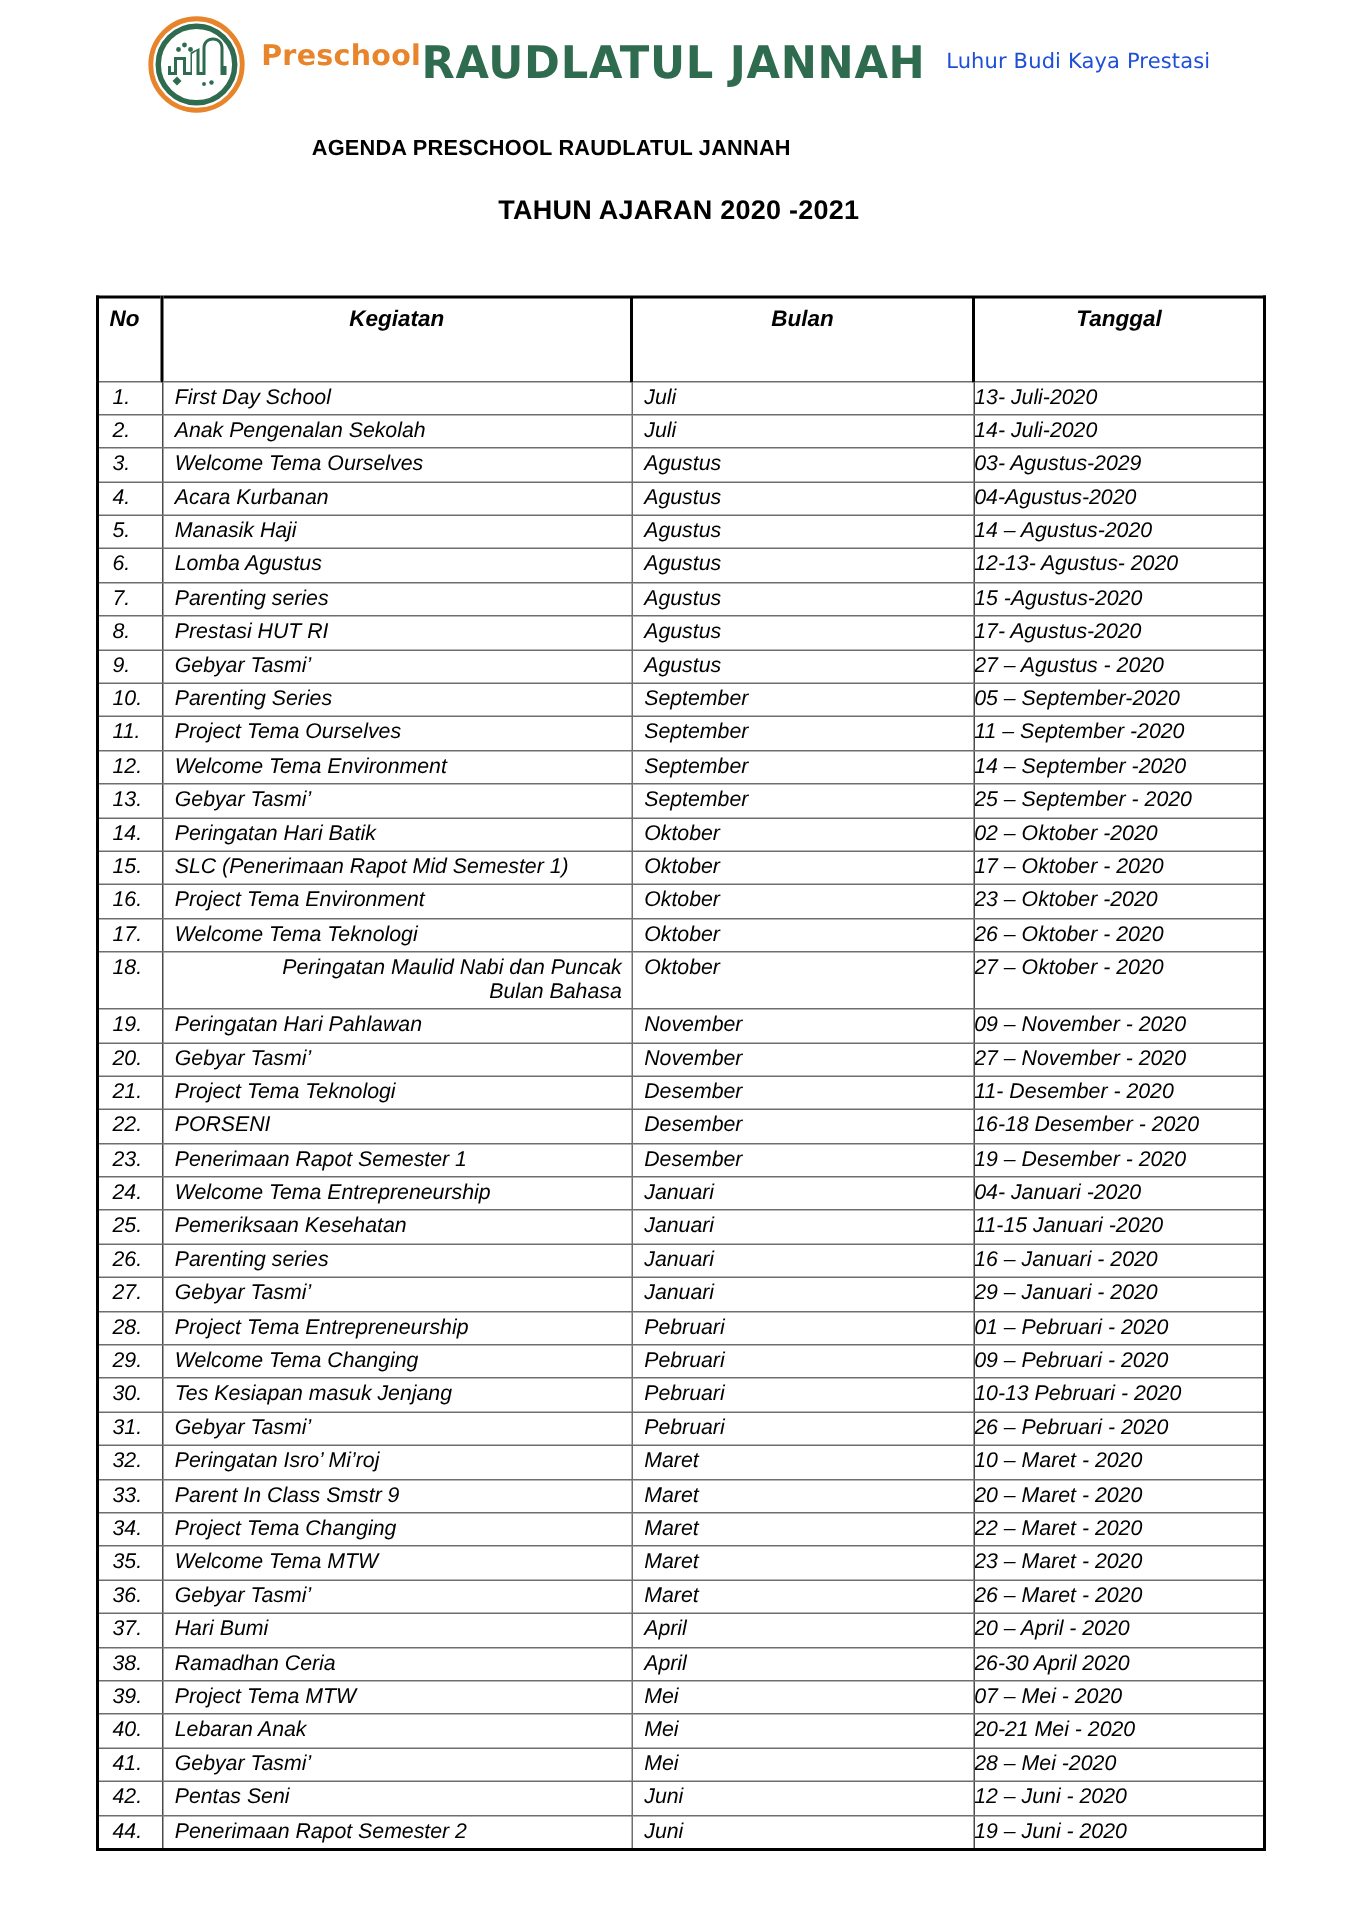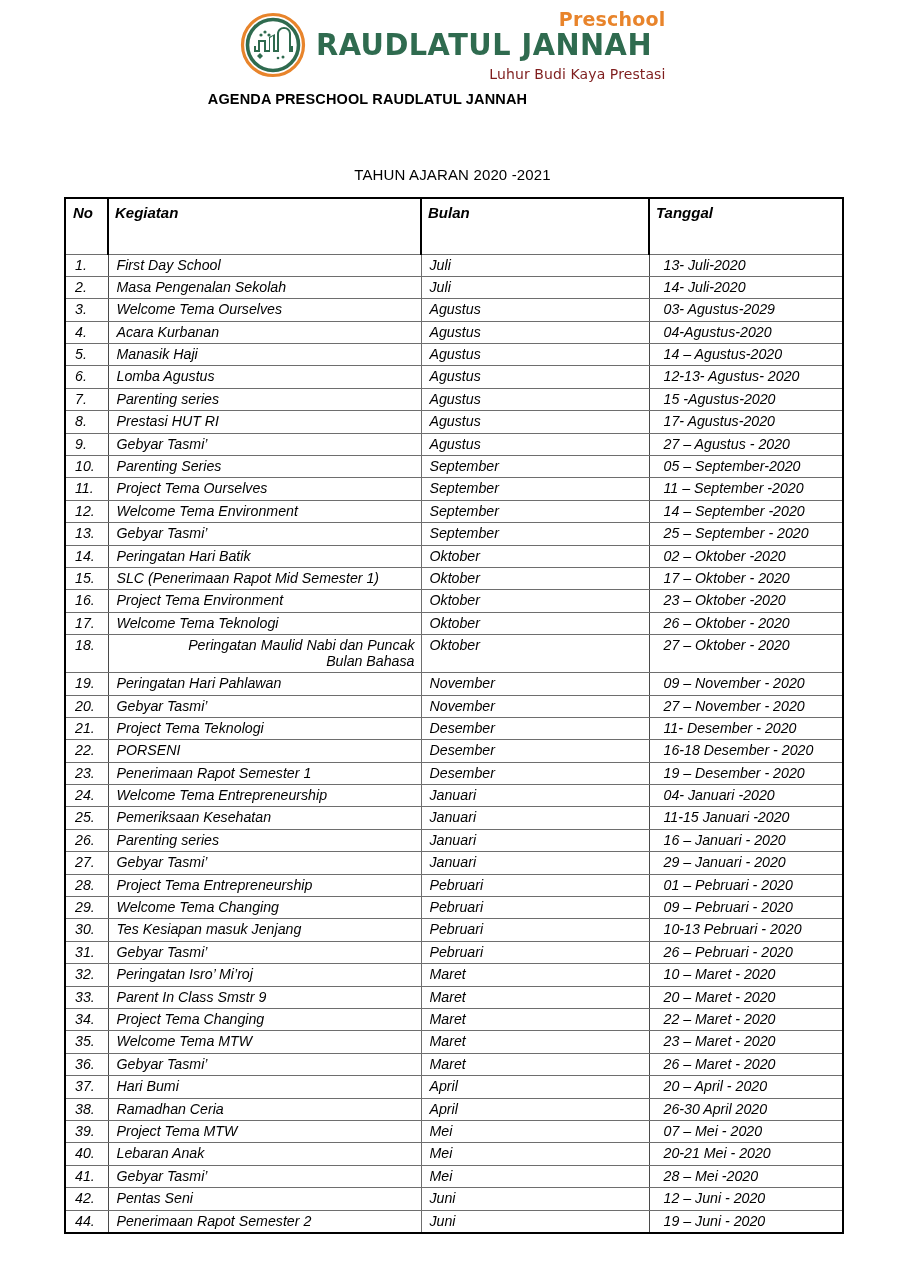--- a/index.html
+++ b/index.html
@@ -41,24 +41,23 @@
   .logo-mark {
     position: relative;
     width: 66px;
     height: 66px;
     flex: none;
   }
   .logo-mark svg { display: block; }
 
   .logo-text {
     display: flex;
-    flex-direction: column;
+    flex-direction: row;
     justify-content: center;
     line-height: 1;
-    align-items: flex-end;
   }
   .logo-pre {
     font-size: 19px;
     font-weight: bold;
     color: #E8842B;
     letter-spacing: 0.2px;
     margin-bottom: 1px;
     font-family: "DejaVu Sans", sans-serif;
   }
   .logo-main {
@@ -66,21 +65,21 @@
     font-weight: bold;
     color: #2F6B4F;
     letter-spacing: 0.5px;
     transform: scaleX(0.96);
     transform-origin: left center;
     font-family: "DejaVu Sans", sans-serif;
     line-height: 1.02;
   }
   .logo-sub {
     font-size: 14px;
-    color: #7f1d1d;
+    color: #1d4ed8;
     margin-top: 6px;
     letter-spacing: 0.1px;
     font-family: "DejaVu Sans", sans-serif;
   }
 
   
   .doc-title {
     position: absolute;
     top: 91px;
     left: 0;
@@ -89,24 +88,23 @@
     font-size: 14.5px;
     font-weight: bold;
     letter-spacing: 0.15px;
   }
   .doc-subtitle {
     position: absolute;
     top: 130px;
     left: 0;
     width: 905px;
     text-align: center;
-    font-size: 15px;
-    font-weight: normal;
+    font-size: 18px;
+    font-weight: bold;
     letter-spacing: 0.15px;
-    margin-top: 36px;
   }
 
   
   .table-wrap {
     position: absolute;
     left: 64px;
     top: 197px;
     width: 862px;
     font-style: italic;
   }
@@ -125,21 +123,21 @@
   table.agenda col.c-tgl   { width: 194px; }
 
   thead th {
     border-right: 2px solid #000;
     border-bottom: 1.2px solid #6e6e6e;
     font-size: 15px;
     font-weight: bold;
     height: 56px;
     vertical-align: top;
     padding: 5px 6px 0 6px;
-    text-align: left;
+    text-align: center;
   }
   thead th.th-no { text-align: left; padding-left: 7px; }
   thead th:last-child { border-right: none; }
 
   tbody td {
     border-right: 1.1px solid #6e6e6e;
     border-bottom: 1.1px solid #6e6e6e;
     font-size: 14.2px;
     padding: 2px 6px 3px 6px;
     height: 22.4px;
@@ -147,21 +145,21 @@
     white-space: nowrap;
     overflow: hidden;
   }
   tbody td.td-no {
     text-align: left;
     padding-left: 9px;
     border-right: 1.4px solid #4a4a4a;
   }
   tbody td.td-keg { padding-left: 8px; }
   tbody td.td-bul { padding-left: 8px; border-right: 1.4px solid #4a4a4a; }
-  tbody td.td-tgl { padding-left: 14px; border-right: none; }
+  tbody td.td-tgl { padding-left: 0; border-right: none; }
   tbody tr:last-child td { border-bottom: none; }
 
   tbody td.multiline { white-space: normal; }
   .line2 { display: block; text-align: right; }
 </style>
 </head>
 <body>
 
 <div class="page">
 
@@ -214,21 +212,21 @@
       </thead>
       <tbody id="agenda-body">
           <tr>
             <td class="td-no">1.</td>
             <td class="td-keg">First Day School</td>
             <td class="td-bul">Juli</td>
             <td class="td-tgl">13- Juli-2020</td>
           </tr>
           <tr>
             <td class="td-no">2.</td>
-            <td class="td-keg">Masa Pengenalan Sekolah</td>
+            <td class="td-keg">Anak Pengenalan Sekolah</td>
             <td class="td-bul">Juli</td>
             <td class="td-tgl">14- Juli-2020</td>
           </tr>
           <tr>
             <td class="td-no">3.</td>
             <td class="td-keg">Welcome Tema Ourselves</td>
             <td class="td-bul">Agustus</td>
             <td class="td-tgl">03- Agustus-2029</td>
           </tr>
           <tr>

